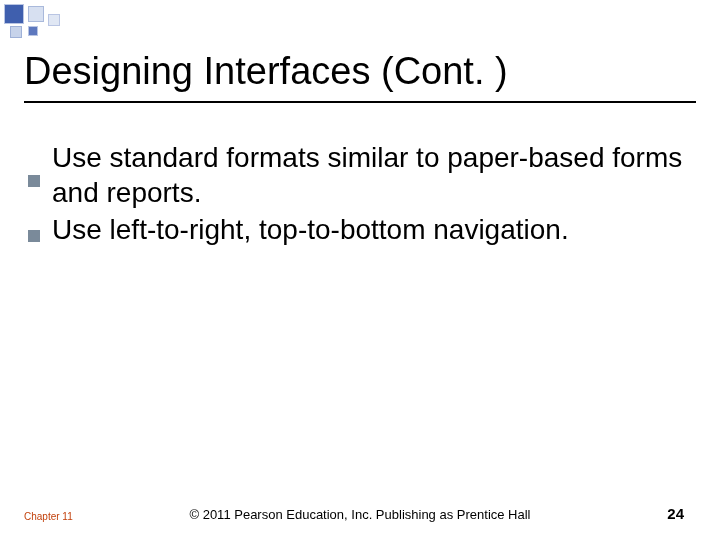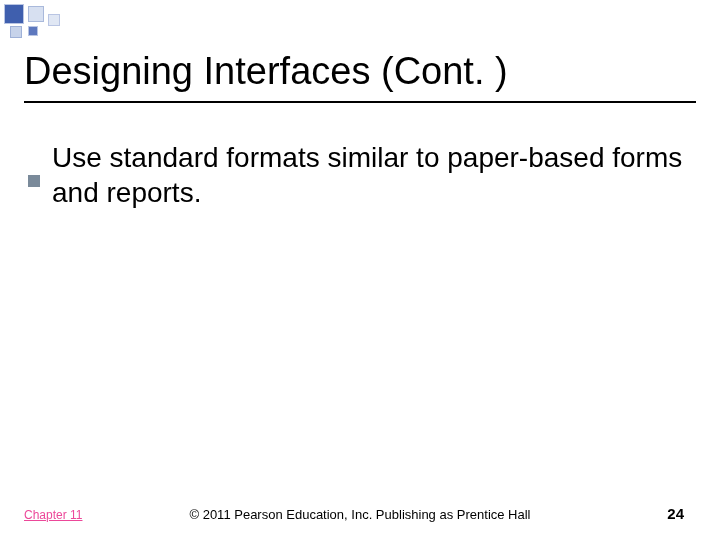--- a/index.html
+++ b/index.html
@@ -69,23 +69,22 @@
   }
   .bullet-text {
     font-size: 28px;
     line-height: 1.25;
     color: #000;
   }
   .footer-left {
     position: absolute;
     left: 24px;
     bottom: 18px;
-    font-size: 12px;
-    color: #ec4899;
-    text-decoration: underline;
+    font-size: 10px;
+    color: #c2410c;
   }
   .footer-center {
     position: absolute;
     left: 0;
     right: 0;
     bottom: 18px;
     text-align: center;
     font-size: 13px;
     color: #000;
     margin-top: 13px;
@@ -115,19 +114,23 @@
   <div class="title-area">
     <div class="title">Designing Interfaces (Cont. )</div>
     <hr class="title-rule">
   </div>
 
   <div class="body" id="bullets">
       <div class="bullet-row">
         <div class="bullet-mark"></div>
         <div class="bullet-text">Use standard formats similar to paper-based forms and reports.</div>
       </div>
+      <div class="bullet-row">
+        <div class="bullet-mark"></div>
+        <div class="bullet-text">Use left-to-right, top-to-bottom navigation.</div>
+      </div>
     </div>
 
   <div class="footer-left">Chapter 11</div>
   <div class="footer-center">© 2011 Pearson Education, Inc. Publishing as Prentice Hall</div>
   <div class="footer-right">24</div>
 
 </div>
 
 </body></html>

